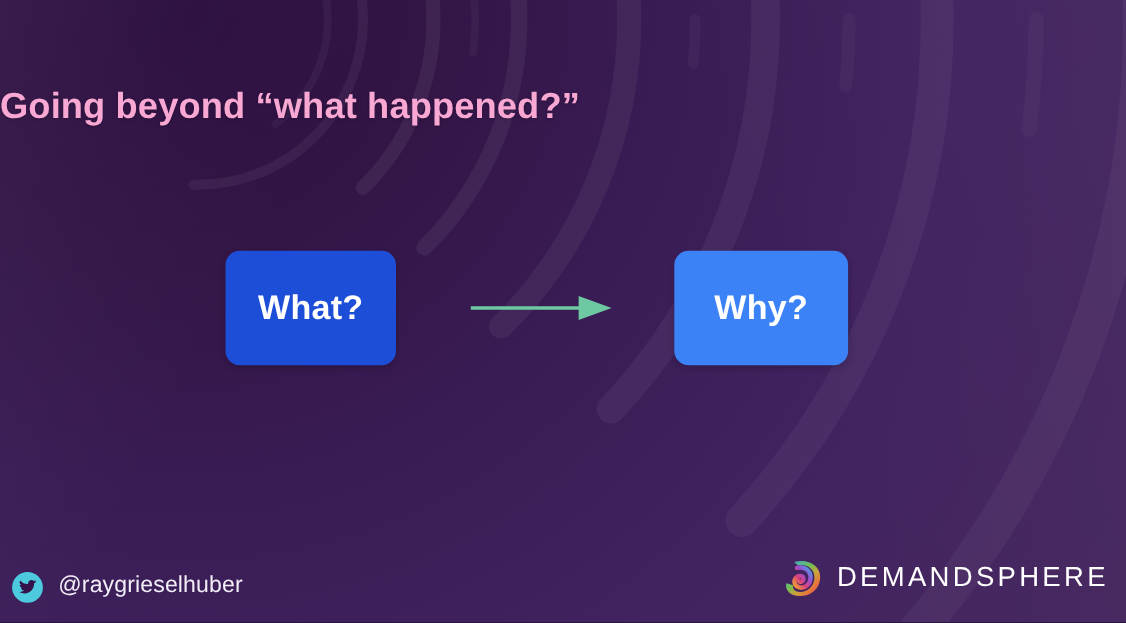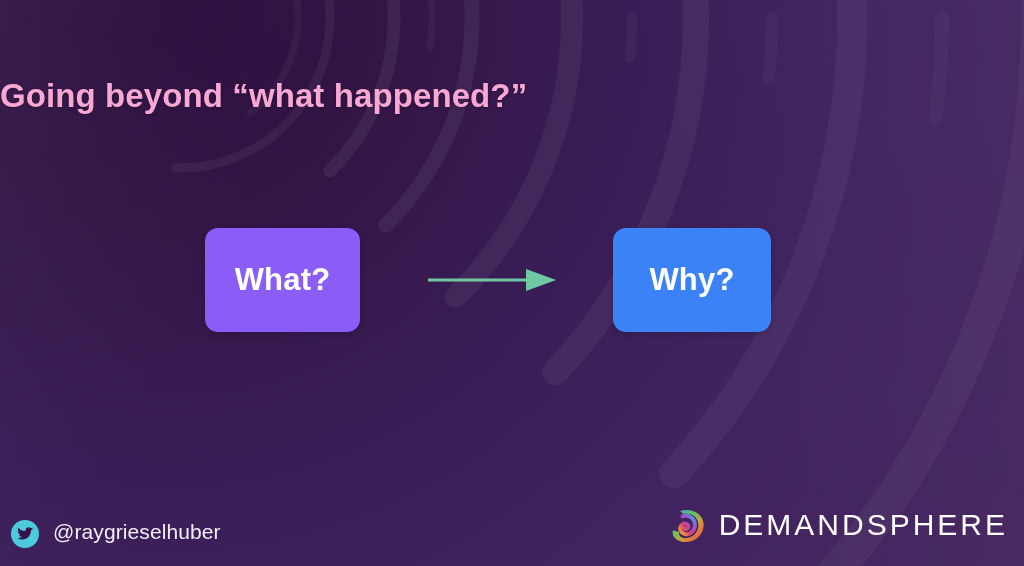--- a/index.html
+++ b/index.html
@@ -62,21 +62,21 @@
     font-weight: bold;
     font-size: 31px;
     letter-spacing: 0.2px;
     box-shadow: 0 2px 6px rgba(0,0,0,0.18);
   }
   .box-what {
     left: 205px;
     top: 228px;
     width: 155px;
     height: 104px;
-    background: #8b5cf6;
+    background: #1d4ed8;
   }
   .box-why {
     left: 613px;
     top: 228px;
     width: 158px;
     height: 104px;
     background: #3b82f6;
   }
 
   
@@ -126,21 +126,21 @@
     align-items: center;
   }
   .brand-mark {
     width: 42px;
     height: 42px;
     flex: 0 0 42px;
   }
   .brand-name {
     margin-left: 11px;
     color: #ffffff;
-    font-size: 30px;
+    font-size: 25px;
     font-weight: normal;
     letter-spacing: 3.0px;
   }
 </style>
 </head>
 <body>
 
 <div id="slide">
 
   <div class="bg-base"></div>

